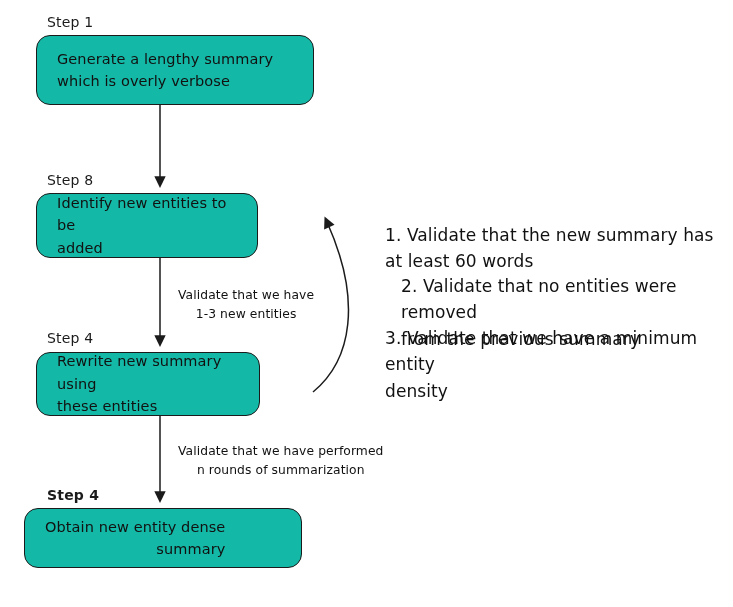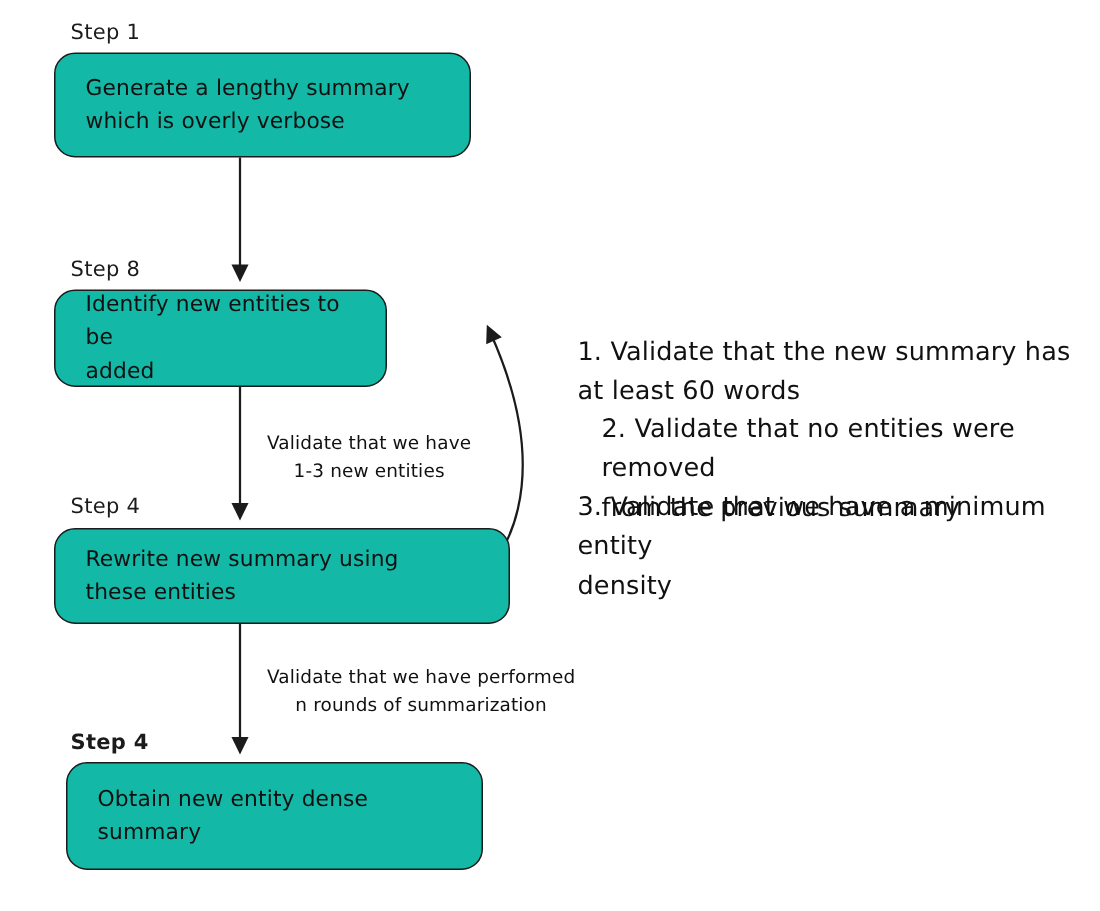--- a/index.html
+++ b/index.html
@@ -97,30 +97,30 @@
   <div class="step-label" style="left:47px; top:172px;">Step 8</div>
   <div class="node" style="left:36px; top:193px; width:222px; height:65px;">
     <span class="node-text">Identify new entities to be
 added</span>
   </div>
 
   <div class="edge-label" style="left:178px; top:286px;text-align:center;">Validate that we have
 1-3 new entities</div>
 
   <div class="step-label" style="left:47px; top:330px;">Step 4</div>
-  <div class="node" style="left:36px; top:352px; width:304px; height:64px;">
+  <div class="node" style="left:36px; top:352px; width:224px; height:64px;">
     <span class="node-text">Rewrite new summary using
 these entities</span>
   </div>
 
   <div class="edge-label" style="left:178px; top:442px;text-align:center;">Validate that we have performed
 n rounds of summarization</div>
 
   <div class="step-label" style="left:47px; top:487px;font-weight:bold;">Step 4</div>
-  <div class="node" style="left:44px; top:508px; width:278px; height:72px;">
+  <div class="node" style="left:24px; top:508px; width:278px; height:60px;text-align:right;">
     <span class="node-text">Obtain new entity dense
 summary</span>
   </div>
 
   <div class="valid-item" style="left:385px; top:222px;">1. Validate that the new summary has
 at least 60 words</div>
   <div class="valid-item" style="left:401px; top:273px;">2. Validate that no entities were removed
 from the previous summary</div>
   <div class="valid-item" style="left:385px; top:325px;">3. Validate that we have a minimum entity
 density</div>

